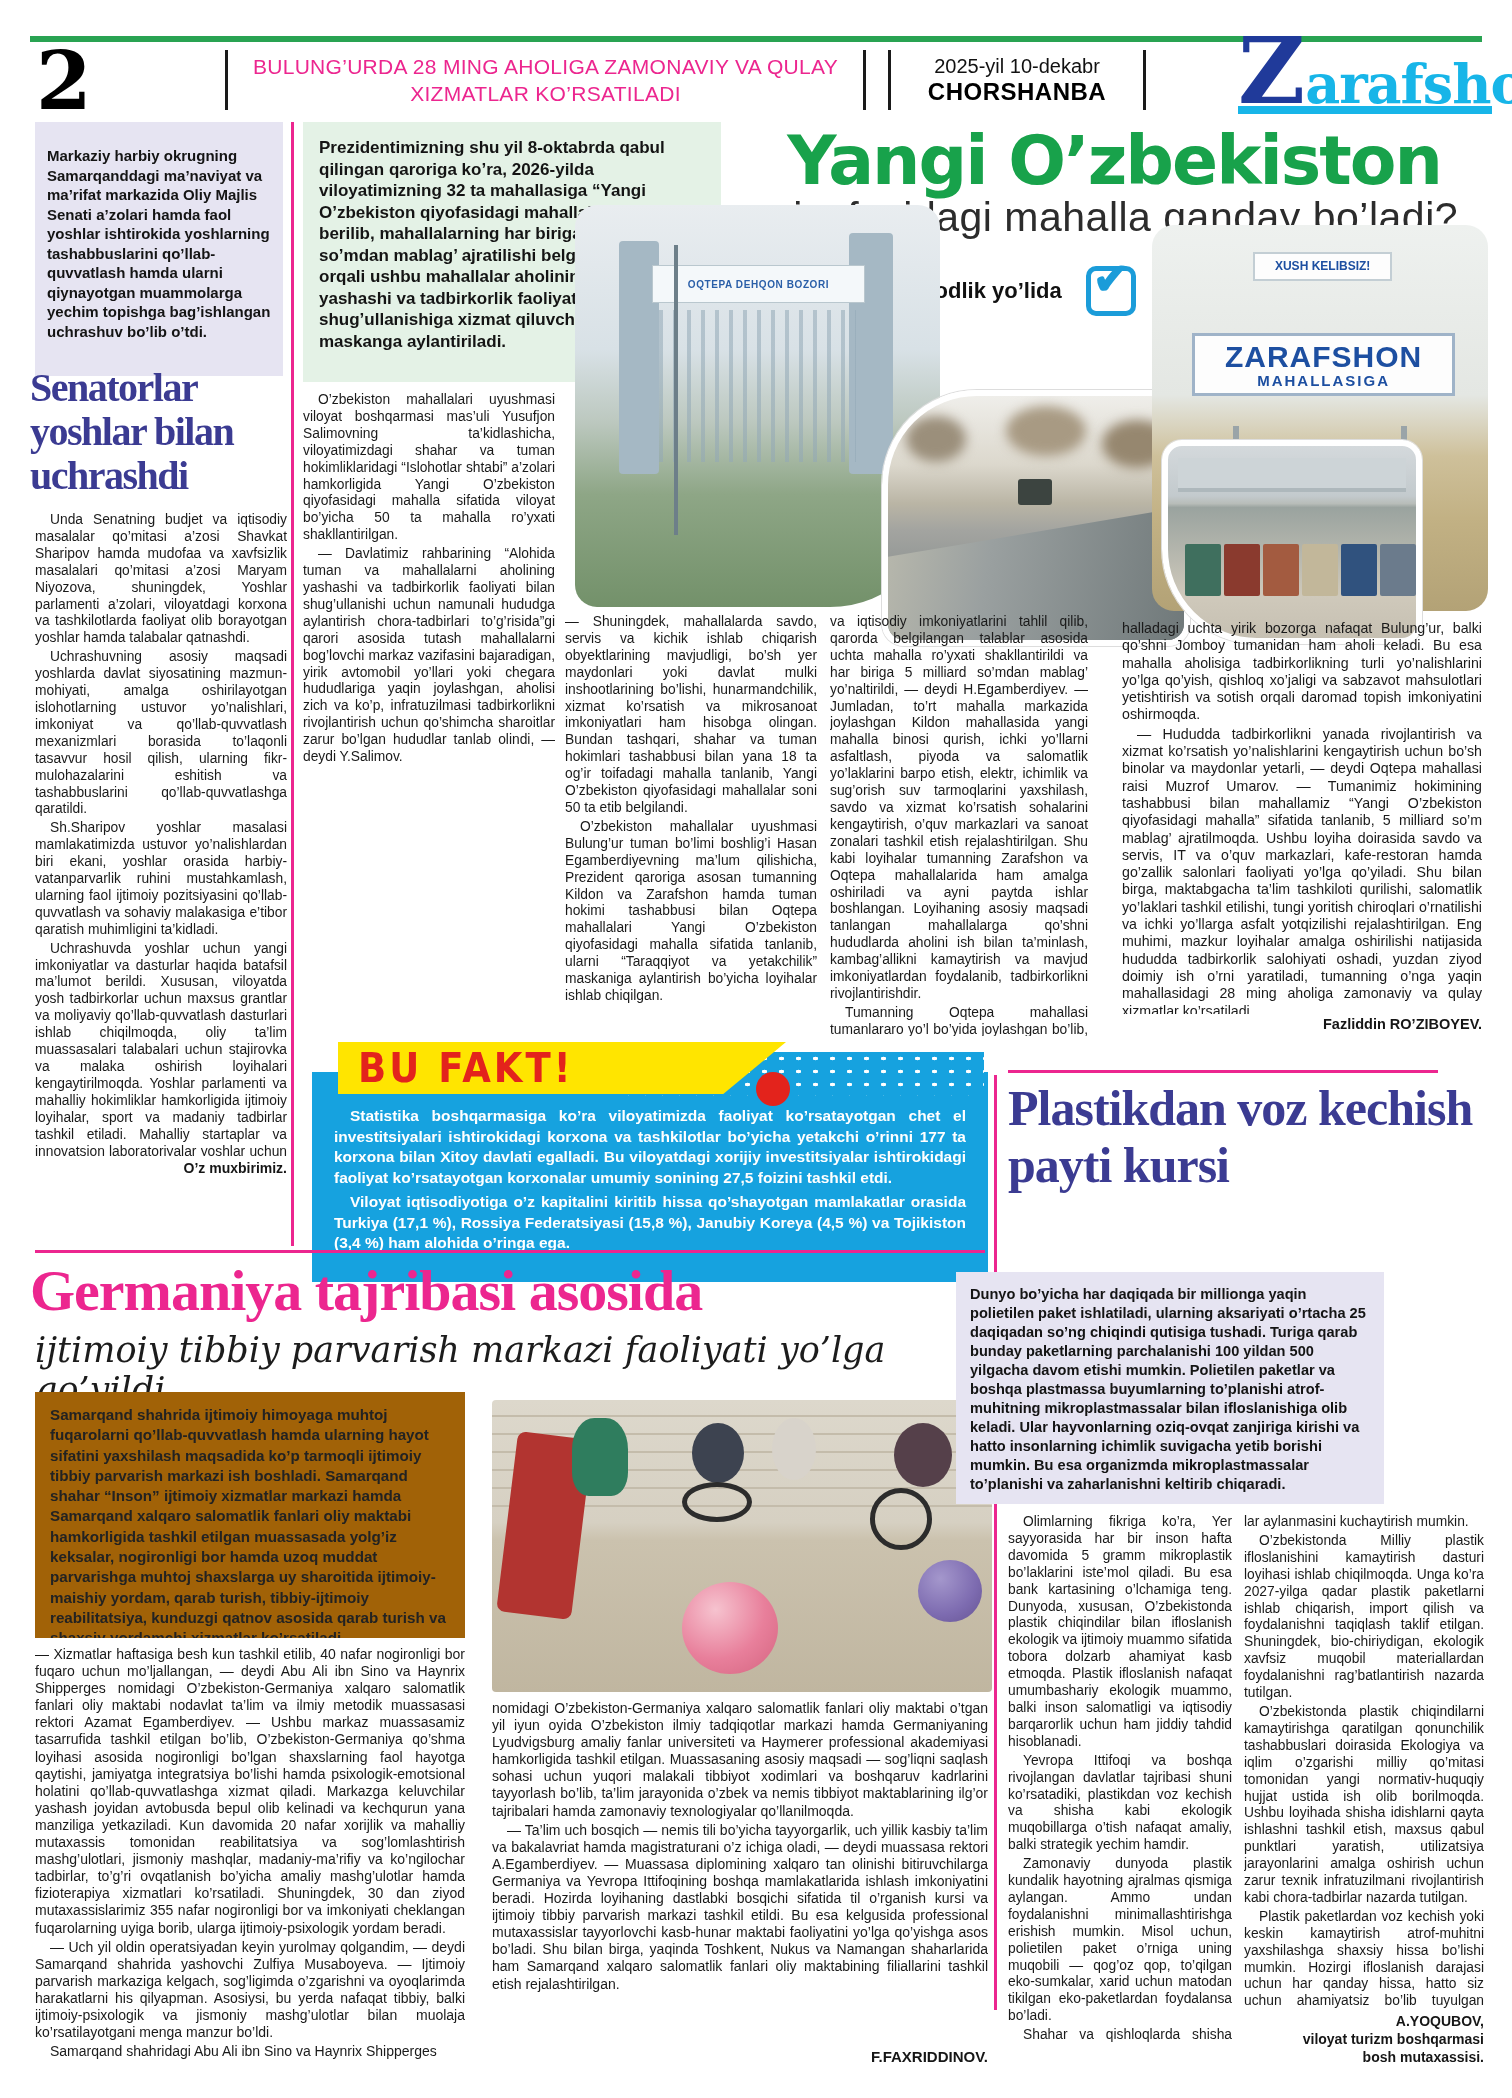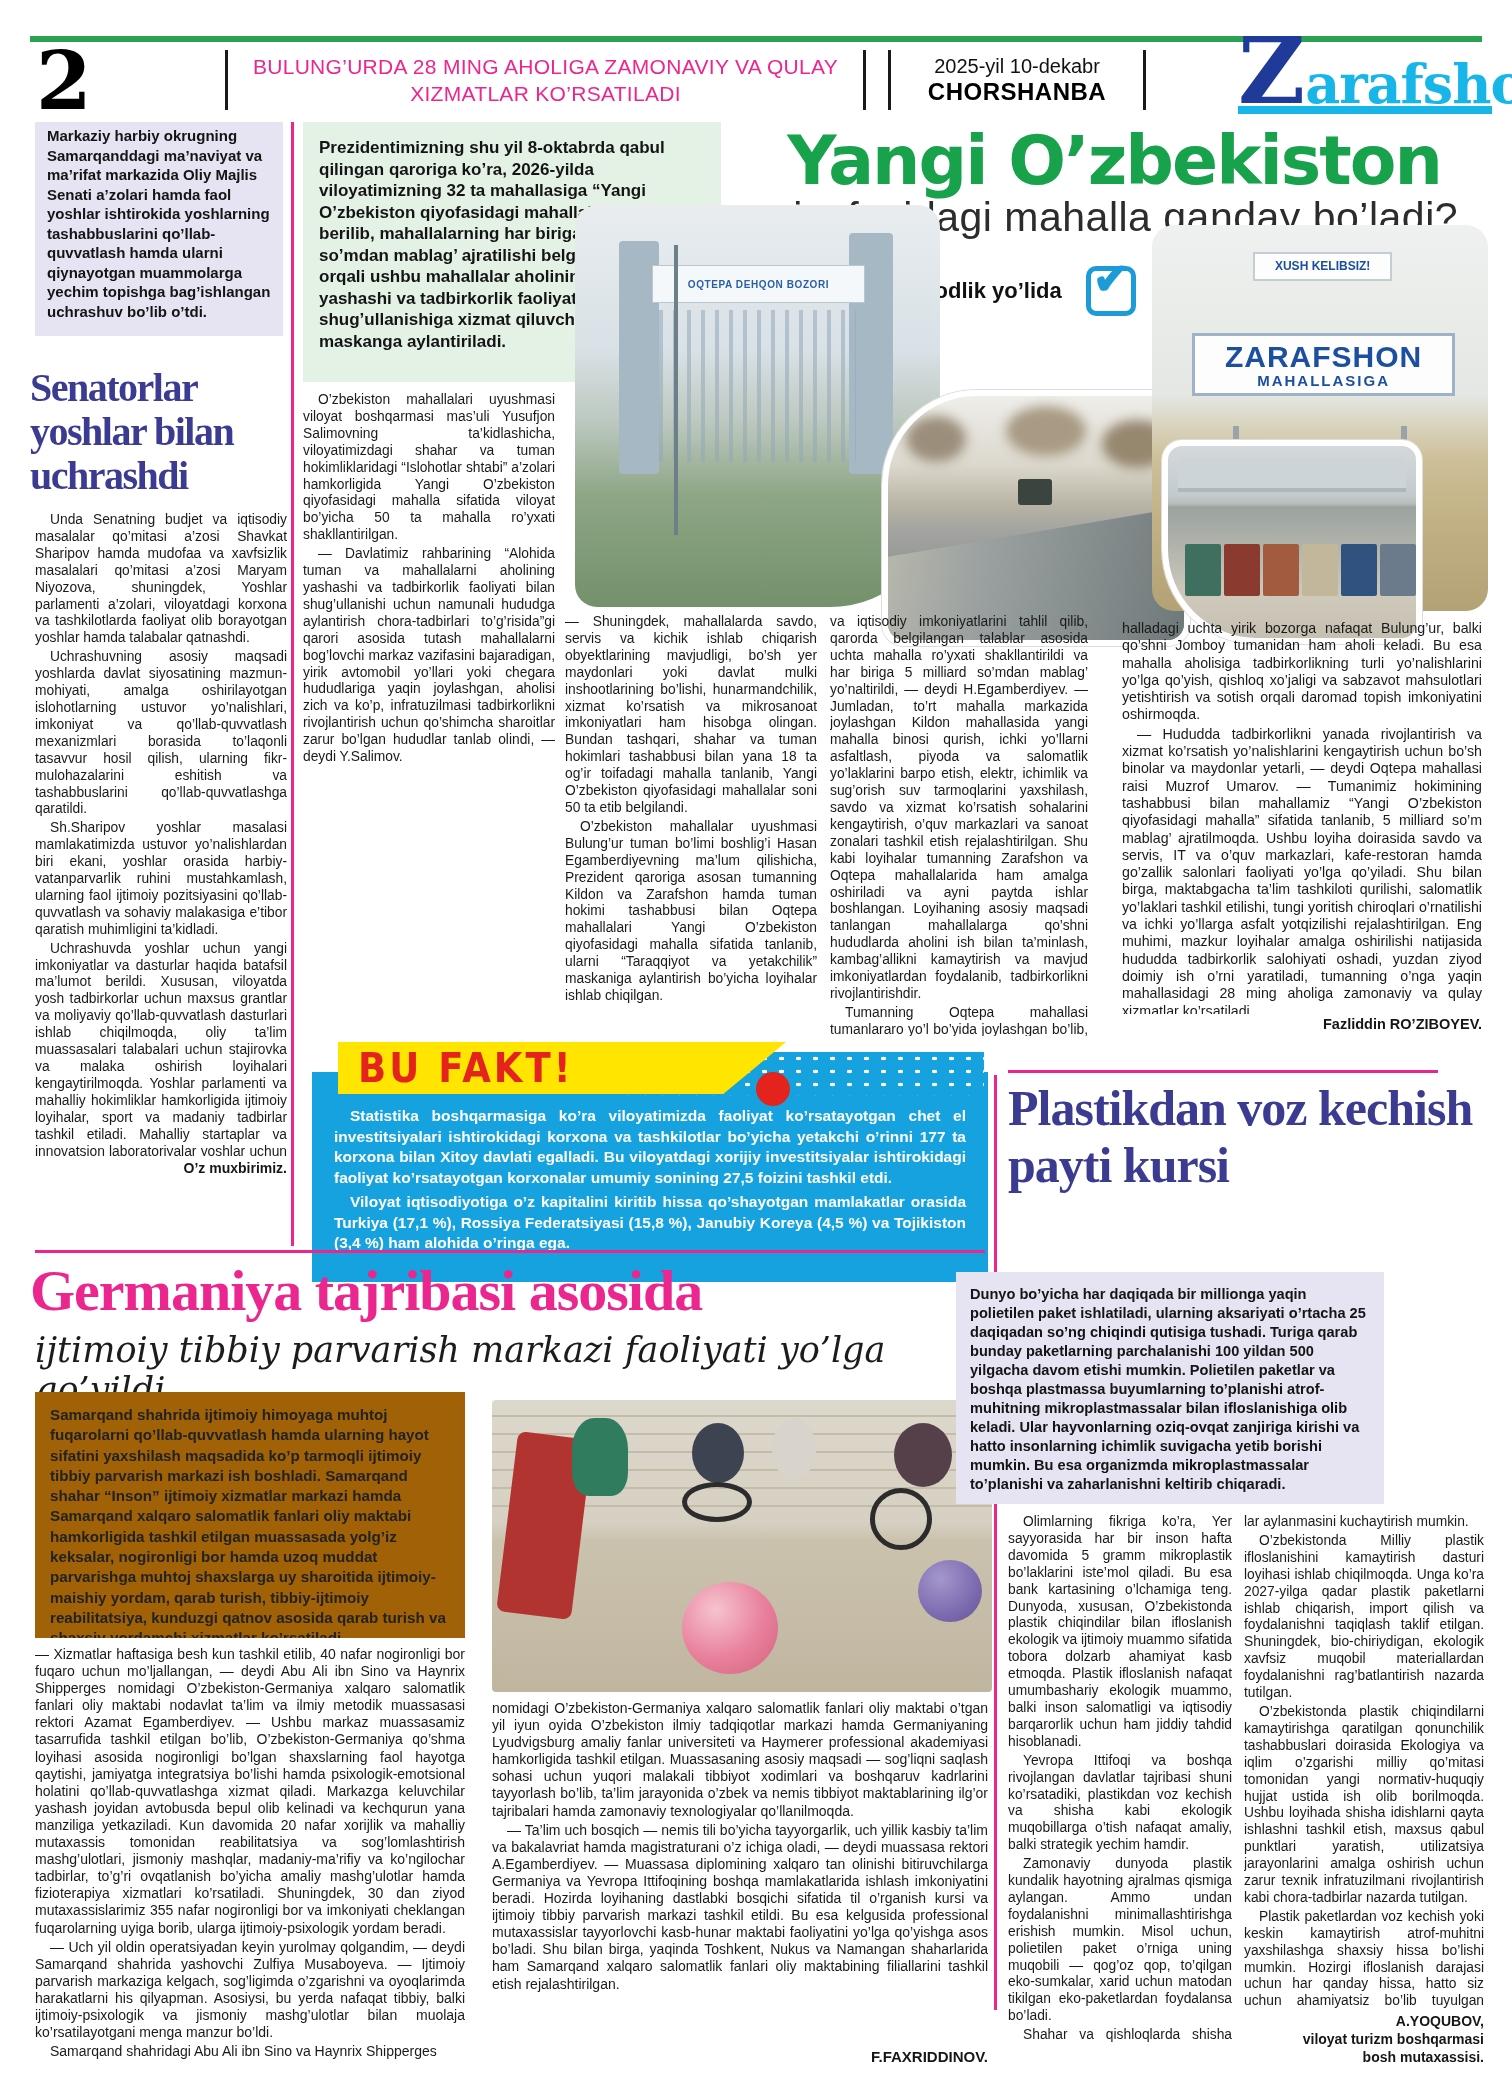--- a/index.html
+++ b/index.html
@@ -18,21 +18,21 @@
   .teaser{border-left:3px solid #1a1a1a;border-right:3px solid #1a1a1a;display:flex;align-items:center;justify-content:center;text-align:center;}
   .teaser span{color:#ec268f;font-weight:normal;font-size:21px;line-height:27px;letter-spacing:.3px;}
   .datebox{border-left:3px solid #1a1a1a;border-right:3px solid #1a1a1a;display:flex;flex-direction:column;align-items:center;justify-content:center;}
   .date1{font-size:20px;color:#111;}
   .date2{font-size:24px;font-weight:bold;color:#000;letter-spacing:.5px;}
   .logo{white-space:nowrap;}
   .logo .z{font-family:"DejaVu Serif",serif;font-weight:bold;font-size:92px;line-height:70px;color:#203a9a;}
   .logo .rest{font-family:"DejaVu Serif",serif;font-weight:bold;font-size:54px;color:#17b5e8;letter-spacing:-1px;}
   .logo-bar{background:#17b5e8;}
   
-  .lavbox{background:#e6e4f2;padding:4px 12px;font-size:15px;line-height:19.5px;color:#141414;}
+  .lavbox{background:#e6e4f2;padding:24px 12px;font-size:15px;line-height:19.5px;color:#141414;}
   .greenbox{background:#e4f2e6;padding:15px 16px;font-size:17px;line-height:21.5px;color:#141414;}
   .pinkbox{background:#a16207;padding:13px 15px;font-size:15.2px;line-height:20.3px;color:#222;}
   .plaqbox{background:#e6e4f2;padding:13px 14px;font-size:14.6px;line-height:19px;color:#141414;}
   .divider{background:#ec268f;}
   
   .bighead{font-family:"DejaVu Sans",sans-serif;font-weight:bold;font-size:68px;letter-spacing:-2px;color:#18a24b;text-align:center;line-height:74px;}
   .bigsub{font-size:41px;color:#2c2c2c;text-align:center;letter-spacing:.5px;line-height:46px;}
   .kicker{display:flex;align-items:center;gap:10px;}
   .kick-bracket{width:12px;height:38px;border-left:4px solid #1b9cd9;border-top:4px solid #1b9cd9;border-bottom:4px solid #1b9cd9;}
   .kick-label{font-weight:bold;font-size:22px;color:#111;}

